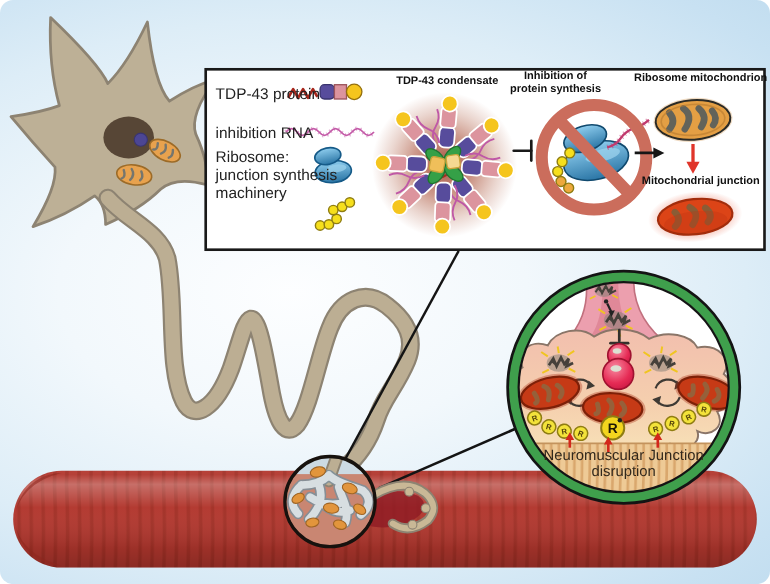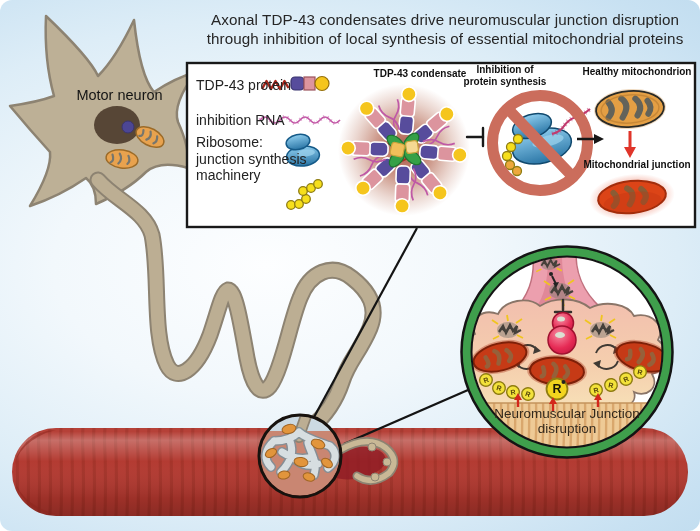--- a/index.html
+++ b/index.html
@@ -17,21 +17,21 @@
     left:196px;top:11px;width:498px;text-align:center;
     font-size:15.2px;line-height:1.22;color:#262626;letter-spacing:.1px;
   }
   .motor-label{left:62px;top:87px;width:115px;text-align:center;font-size:14.5px;color:#141414;}
   .leg{font-size:14px;line-height:1.18;color:#222;}
   .leg1{left:196px;top:77px;}
   .leg2{left:196px;top:112px;}
   .leg3{left:196px;top:134px;}
   .leg4{left:196px;top:182px;}
   .hdr{font-size:10px;font-weight:bold;color:#101010;text-align:center;line-height:1.18;}
-  .hdr-cond{left:354px;top:68px;width:132px;}
+  .hdr-cond{left:321px;top:68px;width:132px;text-align:right;}
   .hdr-inh{left:450px;top:64px;width:110px;}
   .hdr-healthy{left:576px;top:66px;width:122px;}
   .hdr-fail{left:576px;top:159px;width:122px;}
   .nmj-label{left:175px;top:396px;width:140px;text-align:center;font-size:14px;line-height:1.15;color:#232323;}
   .disrupt-label{left:478px;top:406px;width:178px;text-align:center;font-size:13.5px;line-height:1.14;color:#32281c;}
 </style>
 </head>
 <body>
 
 <div class="stage">
@@ -457,31 +457,28 @@
             </g>
       </g>
     </g>
 
     <circle cx="567" cy="352" r="100.5" fill="none" stroke="#3f9f4c" stroke-width="9"></circle>
     <circle cx="567" cy="352" r="105.5" fill="none" stroke="#141414" stroke-width="2.5"></circle>
     <circle cx="567" cy="352" r="95.5" fill="none" stroke="#141414" stroke-width="2"></circle>
   </g>
 </svg>
 
-<div class="t title ml">Axonal TDP-43 condensates drive neuromuscular junction disruption
-through inhibition of local synthesis of essential mitochondrial proteins</div>
-<div class="t motor-label">Motor neuron</div>
 
 <div class="t leg leg1 ml">TDP-43 protein</div>
 <div class="t leg leg2 ml">inhibition RNA</div>
 <div class="t leg leg3 ml">Ribosome:
 junction synthesis
 machinery</div>
 
 <div class="t hdr hdr-cond ml">TDP-43 condensate</div>
 <div class="t hdr hdr-inh ml">Inhibition of
 protein synthesis</div>
-<div class="t hdr hdr-healthy ml">Healthy mitochondrion</div>
+<div class="t hdr hdr-healthy ml">Ribosome mitochondrion</div>
 <div class="t hdr hdr-fail ml">Mitochondrial junction</div>
 
 <div class="t disrupt-label ml">Neuromuscular Junction
 disruption</div>
 </div>
 
 </body></html>

